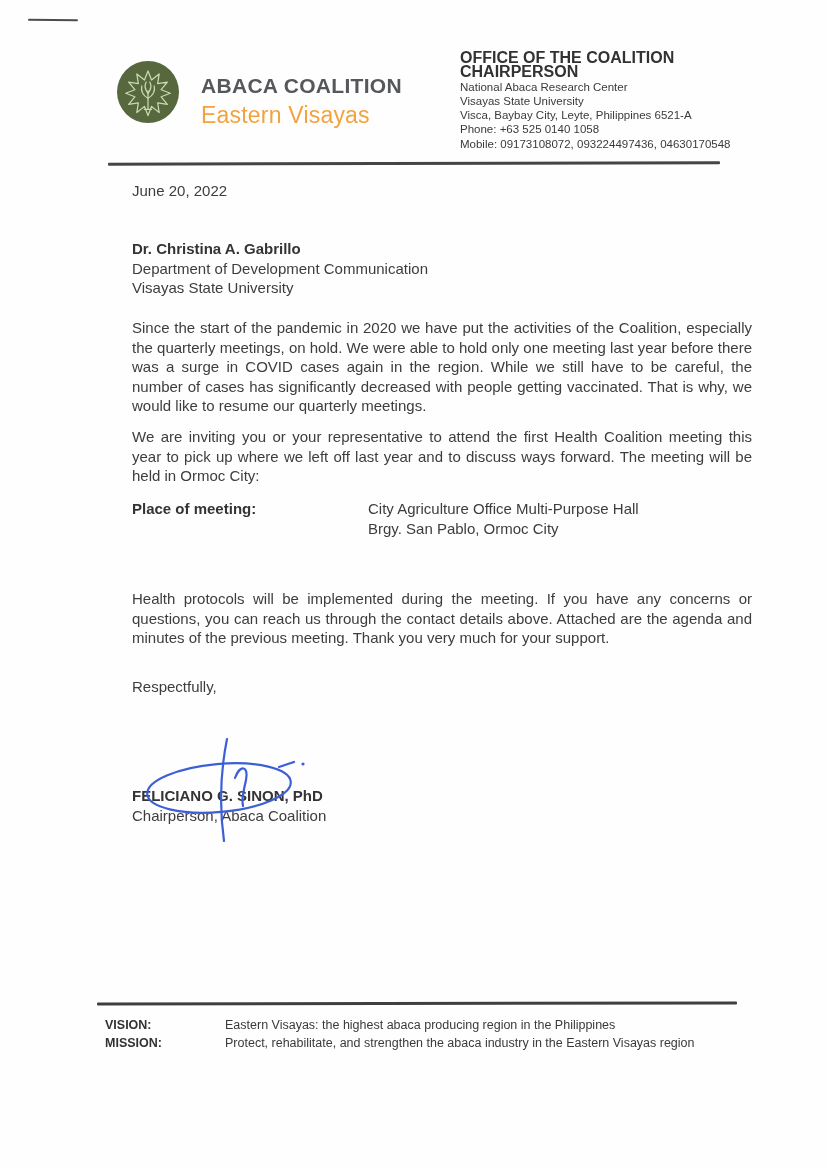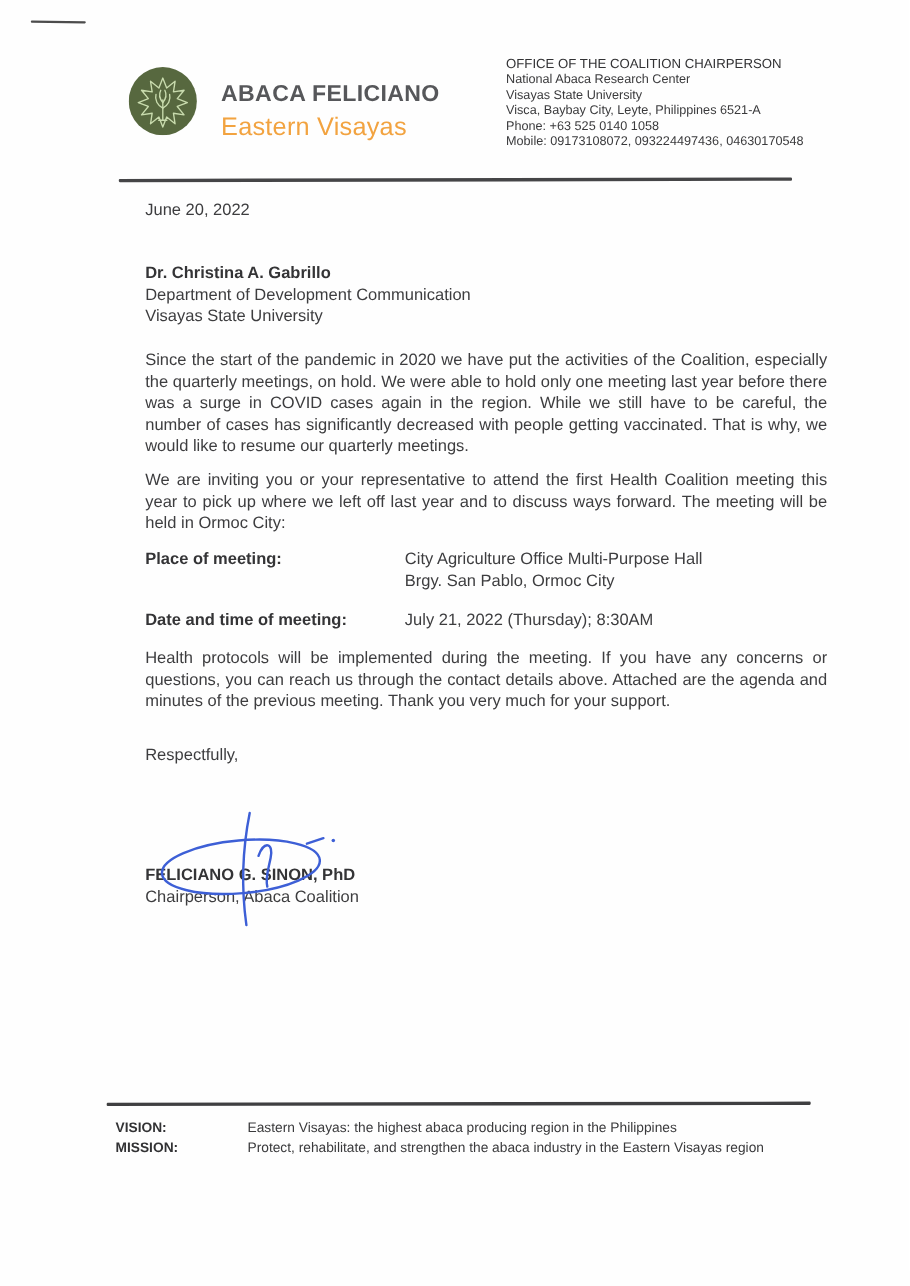--- a/index.html
+++ b/index.html
@@ -26,21 +26,21 @@
   .brand-name {
     font-size: 21px; font-weight: bold; color: #56575a; letter-spacing: 0.3px;
   }
   .brand-region {
     font-size: 23px; color: #f2a340; margin-top: 4px; letter-spacing: 0.2px;
   }
   .office {
     position: absolute; left: 460px; top: 51px; width: 290px;
     font-size: 11.5px; line-height: 14.3px; color: #3a3a3c;
   }
-  .office-title { font-weight: normal; font-size: 12px; color: #323234; }
+  .office-title { font-weight: bold; font-size: 16px; color: #323234; }
 
   .rule-top {
     position: absolute; left: 108px; top: 162px; width: 612px; height: 3px;
     background: #454547; border-radius: 1px; transform: rotate(-0.12deg);
   }
 
   
   .bodytext { font-size: 15px; line-height: 19.5px; color: #3d3d3f; margin-left: 27px; }
   .date { position: absolute; left: 105px; top: 181px; }
   .recipient { position: absolute; left: 105px; top: 239px; }
@@ -89,21 +89,21 @@
         <path d="M50,78 L50,48"></path>
         <path d="M50,60 C42,56 38,48 40,40"></path>
         <path d="M50,60 C58,56 62,48 60,40"></path>
         <path d="M50,52 C45,46 44,40 47,34"></path>
         <path d="M50,52 C55,46 56,40 53,34"></path>
         <path d="M44,78 L56,78"></path>
       </g>
     </svg>
   </div>
   <div class="brand">
-    <div class="brand-name">ABACA FELICIANO</div>
+    <div class="brand-name">ABACA COALITION</div>
     <div class="brand-region">Eastern Visayas</div>
   </div>
 
   <div class="office">
     <div class="office-title">OFFICE OF THE COALITION CHAIRPERSON</div>
     <div>National Abaca Research Center</div>
     <div>Visayas State University</div>
     <div>Visca, Baybay City, Leyte, Philippines 6521-A</div>
     <div>Phone: +63 525 0140 1058</div>
     <div>Mobile: 09173108072, 093224497436, 04630170548</div>
@@ -122,24 +122,20 @@
   <div class="para p1 bodytext">Since the start of the pandemic in 2020 we have put the activities of the Coalition, especially the quarterly meetings, on hold. We were able to hold only one meeting last year before there was a surge in COVID cases again in the region. While we still have to be careful, the number of cases has significantly decreased with people getting vaccinated. That is why, we would like to resume our quarterly meetings.</div>
   <div class="para p2 bodytext">We are inviting you or your representative to attend the first Health Coalition meeting this year to pick up where we left off last year and to discuss ways forward. The meeting will be held in Ormoc City:</div>
 
   <div class="meeting bodytext">
     <div class="meeting-row">
       <div class="meeting-label">Place of meeting:</div>
       <div>
         <div>City Agriculture Office Multi-Purpose Hall</div>
         <div>Brgy. San Pablo, Ormoc City</div>
       </div>
-    </div>
-    <div class="meeting-row">
-      <div class="meeting-label">Date and time of meeting:</div>
-      <div>July 21, 2022 (Thursday); 8:30AM</div>
     </div>
   </div>
 
   <div class="para p3 bodytext">Health protocols will be implemented during the meeting. If you have any concerns or questions, you can reach us through the contact details above. Attached are the agenda and minutes of the previous meeting. Thank you very much for your support.</div>
 
   <div class="closing bodytext">Respectfully,</div>
 
   <div class="signature">
     <svg width="200" height="108" viewBox="0 0 200 108">
       <g stroke="#3D5FD6" stroke-width="2.2" fill="none" stroke-linecap="round">

